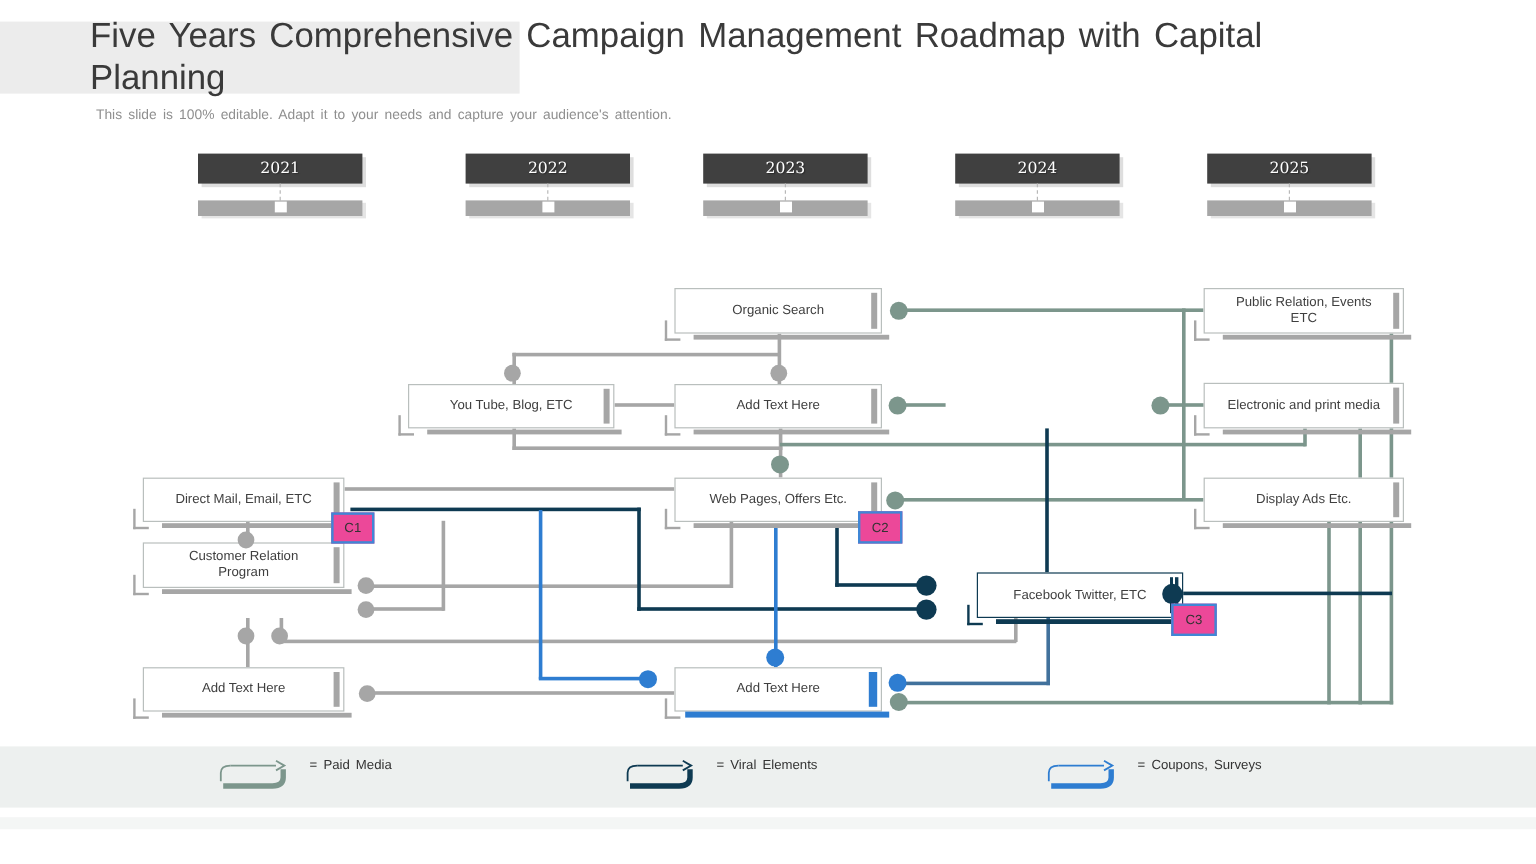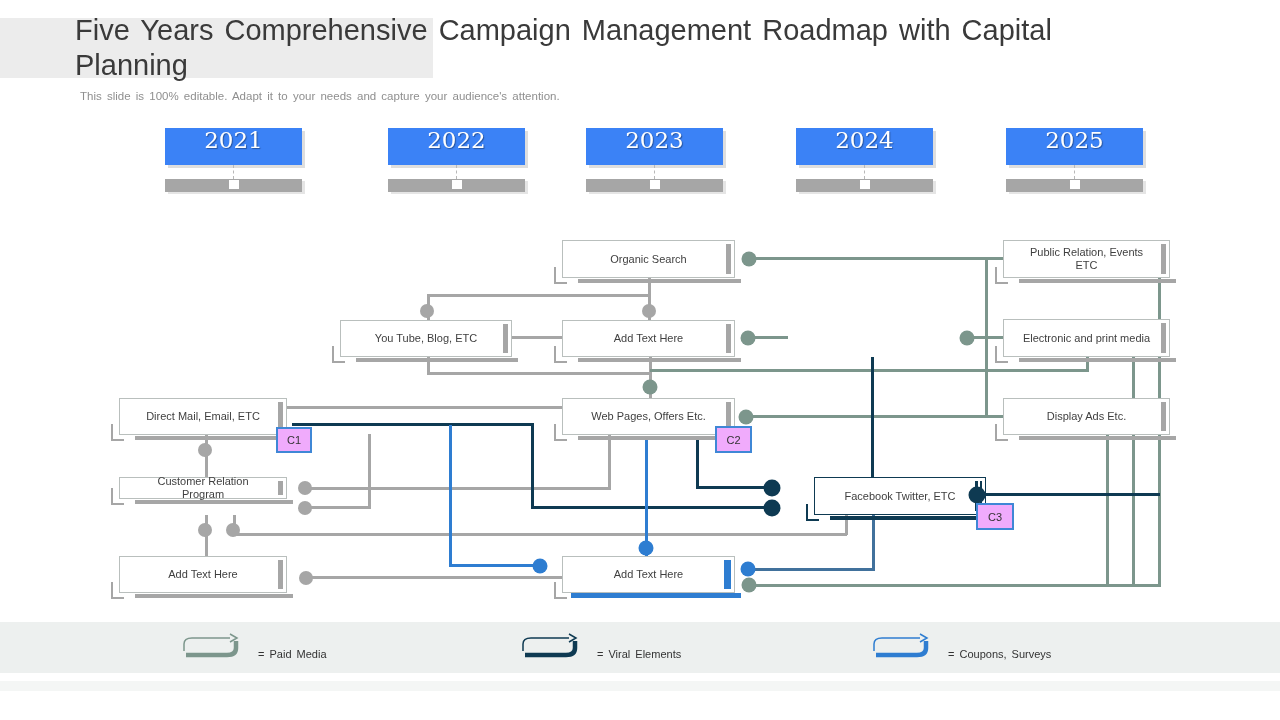--- a/index.html
+++ b/index.html
@@ -5,21 +5,21 @@
   html,body{margin:0;padding:0;background:#fff;}
   #stage{position:relative;width:1280px;height:720px;overflow:hidden;background:#fff;
          font-family:"Liberation Sans",sans-serif;}
   
   .title-bg{position:absolute;left:0;top:18px;width:433px;height:60px;background:#ececec;z-index:0;}
   .page-title{position:absolute;left:75px;top:13px;width:985px;font-size:29px;line-height:35px;
               color:#3a3a3a;word-spacing:3px;z-index:1;}
   .subtitle{position:absolute;left:80px;top:90px;font-size:11.5px;color:#8f8f8f;word-spacing:2px;z-index:1;}
   
   .year{position:absolute;top:128px;width:137px;}
-  .yearbox{height:37px;background:#3b82f6;color:#fff;font-family:"DejaVu Serif",serif;font-size:23px;
+  .yearbox{height:25px;background:#404040;color:#fff;font-family:"DejaVu Serif",serif;font-size:13px;
            text-align:center;line-height:25px;box-shadow:3px 3px 0 rgba(0,0,0,.13);
            text-shadow:1px 1px 1px rgba(0,0,0,.35);}
   .yeardash{height:14px;width:0;border-left:1px dashed #b8b8b8;margin:0 auto;}
   .yearbar{height:13px;background:#a6a6a6;position:relative;box-shadow:3px 2px 0 rgba(0,0,0,.10);}
   .yearsq{position:absolute;left:50%;top:1px;width:10px;height:9px;background:#fff;transform:translateX(-50%);display:block;}
   
   .ln{position:absolute;display:block;z-index:1;}
   .ln.h{height:3px;} .ln.v{width:3px;}
   .gray{background:var(--gray,#a6a6a6);} .sage{background:var(--sage,#7c968c);}
   .teal{background:var(--teal,#0e3a52);} .steel{background:var(--steel,#41719c);}
@@ -36,26 +36,26 @@
   .node::after{content:"";position:absolute;left:15px;right:-7px;bottom:-6px;height:4px;background:var(--ac,#a6a6a6);}
   .bracket{position:absolute;left:-9px;bottom:-7px;width:11px;height:15px;
            border-left:2px solid var(--ac,#a6a6a6);border-bottom:2px solid var(--ac,#a6a6a6);}
   .node.teal-node{--ac:var(--teal,#0e3a52);border-color:var(--teal,#0e3a52);}
   .node.teal-node::before{width:7px;
      background:linear-gradient(90deg,var(--teal,#0e3a52) 0 2.5px,#fff 2.5px 4.5px,var(--teal,#0e3a52) 4.5px 7px);}
   .node.blue-shadow::before{background:var(--blue,#2e7dd1);width:7px;}
   .node.blue-shadow::after{background:var(--blue,#2e7dd1);height:5px;left:8px;}
   .node.blue-shadow .bracket{border-color:#a6a6a6;}
   
-  .clabel{position:absolute;z-index:4;background:#f0abfc;border:2px solid #3f87d6;display:flex;
+  .clabel{position:absolute;z-index:4;background:#ec4899;border:2px solid #3f87d6;display:flex;
           align-items:center;justify-content:center;font-size:11px;color:#333;box-sizing:border-box;}
   
   .legend-band{position:absolute;left:0;top:622px;width:1280px;height:51px;background:#edf0ef;}
   .legend-band2{position:absolute;left:0;top:681px;width:1280px;height:10px;background:#f4f6f5;}
-  .legend-item{position:absolute;top:632px;display:flex;align-items:flex-end;gap:12px;z-index:2;}
+  .legend-item{position:absolute;top:632px;display:flex;align-items:flex-start;gap:12px;z-index:2;}
   .legend-label{font-size:11px;color:#333;word-spacing:2px;}
 </style>
 </head>
 <body>
 
 <div id="stage">
 
   <div class="title-bg"></div>
   <div class="page-title">Five Years Comprehensive Campaign Management Roadmap with Capital Planning</div>
   <div class="subtitle">This slide is 100% editable. Adapt it to your needs and capture your audience's attention.</div>
@@ -181,21 +181,21 @@
       <i class="bracket"></i>
   </div>
   <div class="node" style="left:119px;top:398px;width:168px;height:37px">
     <span>Direct Mail, Email, ETC</span>
       <i class="bracket"></i>
   </div>
   <div class="node" style="left:562px;top:398px;width:173px;height:37px">
     <span>Web Pages, Offers Etc.</span>
       <i class="bracket"></i>
   </div>
-  <div class="node" style="left:119px;top:477px;width:168px;height:22px">
+  <div class="node" style="left:119px;top:452px;width:168px;height:38px">
     <span>Customer Relation Program</span>
       <i class="bracket"></i>
   </div>
   <div class="node teal-node" style="left:814px;top:477px;width:172px;height:38px">
     <span>Facebook Twitter, ETC</span>
       <i class="bracket"></i>
   </div>
   <div class="node" style="left:119px;top:556px;width:168px;height:37px">
     <span>Add Text Here</span>
       <i class="bracket"></i>

